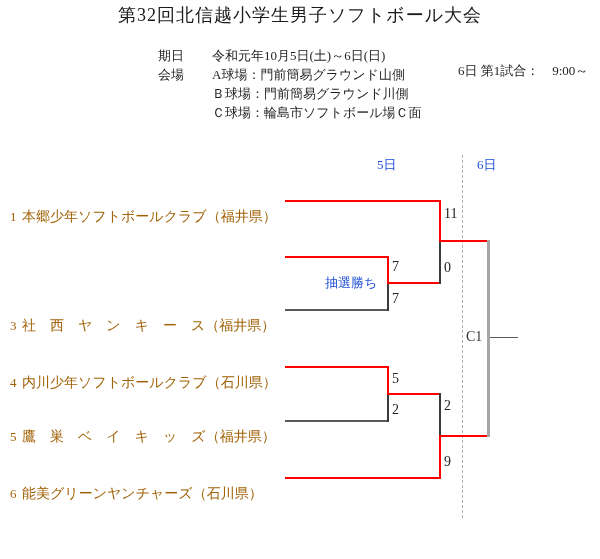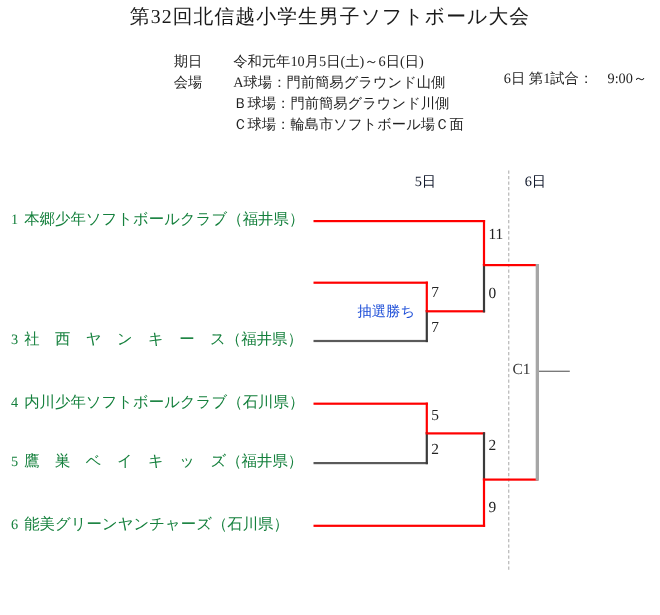--- a/index.html
+++ b/index.html
@@ -3,22 +3,22 @@
 <meta charset="utf-8">
 <style>
   html,body{margin:0;padding:0;background:#ffffff;}
   #canvas{
     position:relative;width:600px;height:559px;background:#ffffff;overflow:hidden;
     font-family:"Liberation Serif","DejaVu Serif",serif;color:#1f1f1f;
   }
   .abs{position:absolute;line-height:1;white-space:nowrap;}
   .title{width:600px;text-align:center;font-size:18px;letter-spacing:1px;color:#1a1a1a;}
   .info{font-size:13px;color:#1f1f1f;}
-  .daylabel{font-size:13px;color:#0f172a;}
-  .team{font-size:14px;color:#15803d;}
+  .daylabel{font-size:13px;color:#1d4ed8;}
+  .team{font-size:14px;color:#a16207;margin-top:17px;}
   .team .seed{display:inline-block;width:12px;font-size:13px;}
   .score{font-size:14px;color:#222;text-align:right;}
   .note{font-size:13px;color:#1d4ed8;}
   .final-label{font-size:14px;color:#333;}
   .hline,.vline{position:absolute;}
   .red{background:#ff0000;}
   .blk{background:#3a3a3a;}
   .gry{background:#5a5a5a;}
   .pend{background:#a6a6a6;}
   .dashed{position:absolute;width:0;border-left:1px dashed #b0b0b0;}

